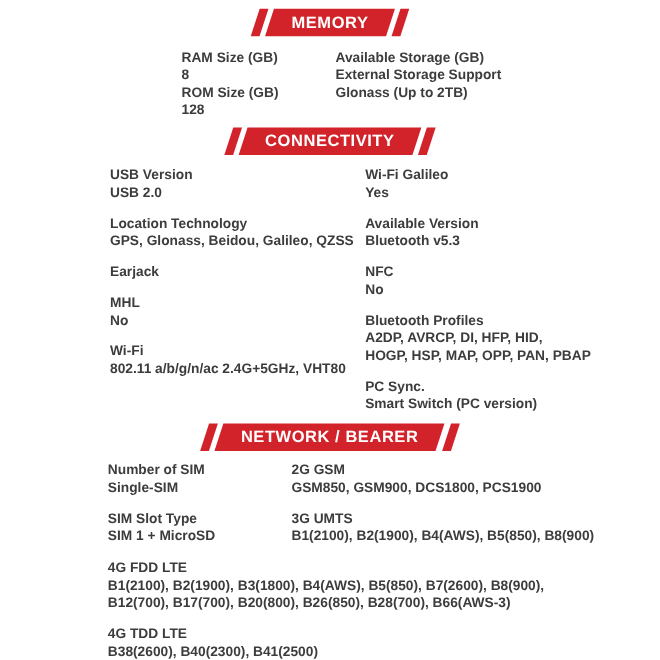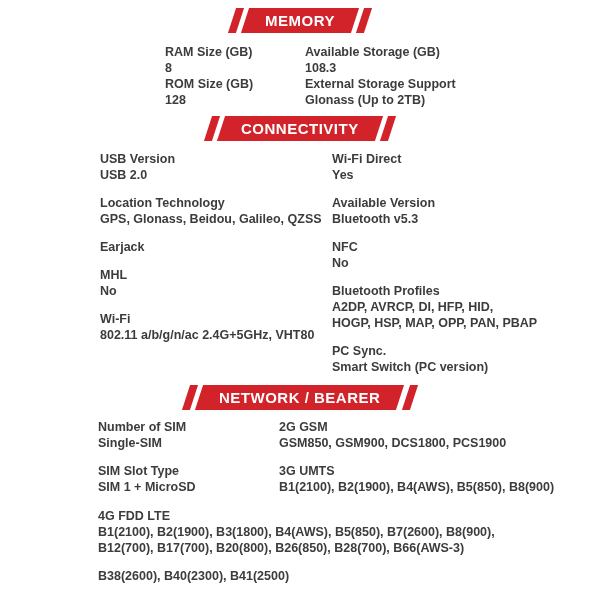--- a/index.html
+++ b/index.html
@@ -75,21 +75,20 @@
     <div class="line">RAM Size (GB)</div>
     <div class="line">8</div>
     <div class="line">ROM Size (GB)</div>
     <div class="line">128</div>
   </div>
 </div>
 
 <div class="col tight" style="top:44px;left:305px">
   <div>
     <div class="line">Available Storage (GB)</div>
-    <div class="line">108.3</div>
     <div class="line">External Storage Support</div>
     <div class="line">Glonass (Up to 2TB)</div>
   </div>
 </div>
 
 <div class="banner-row" style="top:116px">
   <div class="banner">
     <div class="banner-accent left"></div>
     <div class="banner-body">
       <span>CONNECTIVITY</span>
@@ -115,21 +114,21 @@
     <div class="line">No</div>
   </div>
   <div>
     <div class="line">Wi-Fi</div>
     <div class="line">802.11 a/b/g/n/ac 2.4G+5GHz, VHT80</div>
   </div>
 </div>
 
 <div class="col" style="top:151px;left:332px">
   <div>
-    <div class="line">Wi-Fi Direct</div>
+    <div class="line">Wi-Fi Galileo</div>
     <div class="line">Yes</div>
   </div>
   <div>
     <div class="line">Available Version</div>
     <div class="line">Bluetooth v5.3</div>
   </div>
   <div>
     <div class="line">NFC</div>
     <div class="line">No</div>
   </div>
@@ -158,33 +157,34 @@
   <div>
     <div class="line">Number of SIM</div>
     <div class="line">Single-SIM</div>
   </div>
   <div>
     <div class="line">SIM Slot Type</div>
     <div class="line">SIM 1 + MicroSD</div>
   </div>
 </div>
 
-<div class="col" style="top:419px;left:279px">
+<div class="col" style="top:419px;left:265px">
   <div>
     <div class="line">2G GSM</div>
     <div class="line">GSM850, GSM900, DCS1800, PCS1900</div>
   </div>
   <div>
     <div class="line">3G UMTS</div>
     <div class="line">B1(2100), B2(1900), B4(AWS), B5(850), B8(900)</div>
   </div>
 </div>
 
 <div class="col full" style="top:508px;left:98px">
   <div>
     <div class="line">4G FDD LTE</div>
     <div class="line">B1(2100), B2(1900), B3(1800), B4(AWS), B5(850), B7(2600), B8(900),</div>
     <div class="line">B12(700), B17(700), B20(800), B26(850), B28(700), B66(AWS-3)</div>
   </div>
   <div>
+    <div class="line">4G TDD LTE</div>
     <div class="line">B38(2600), B40(2300), B41(2500)</div>
   </div>
 </div>
 
 </body></html>

